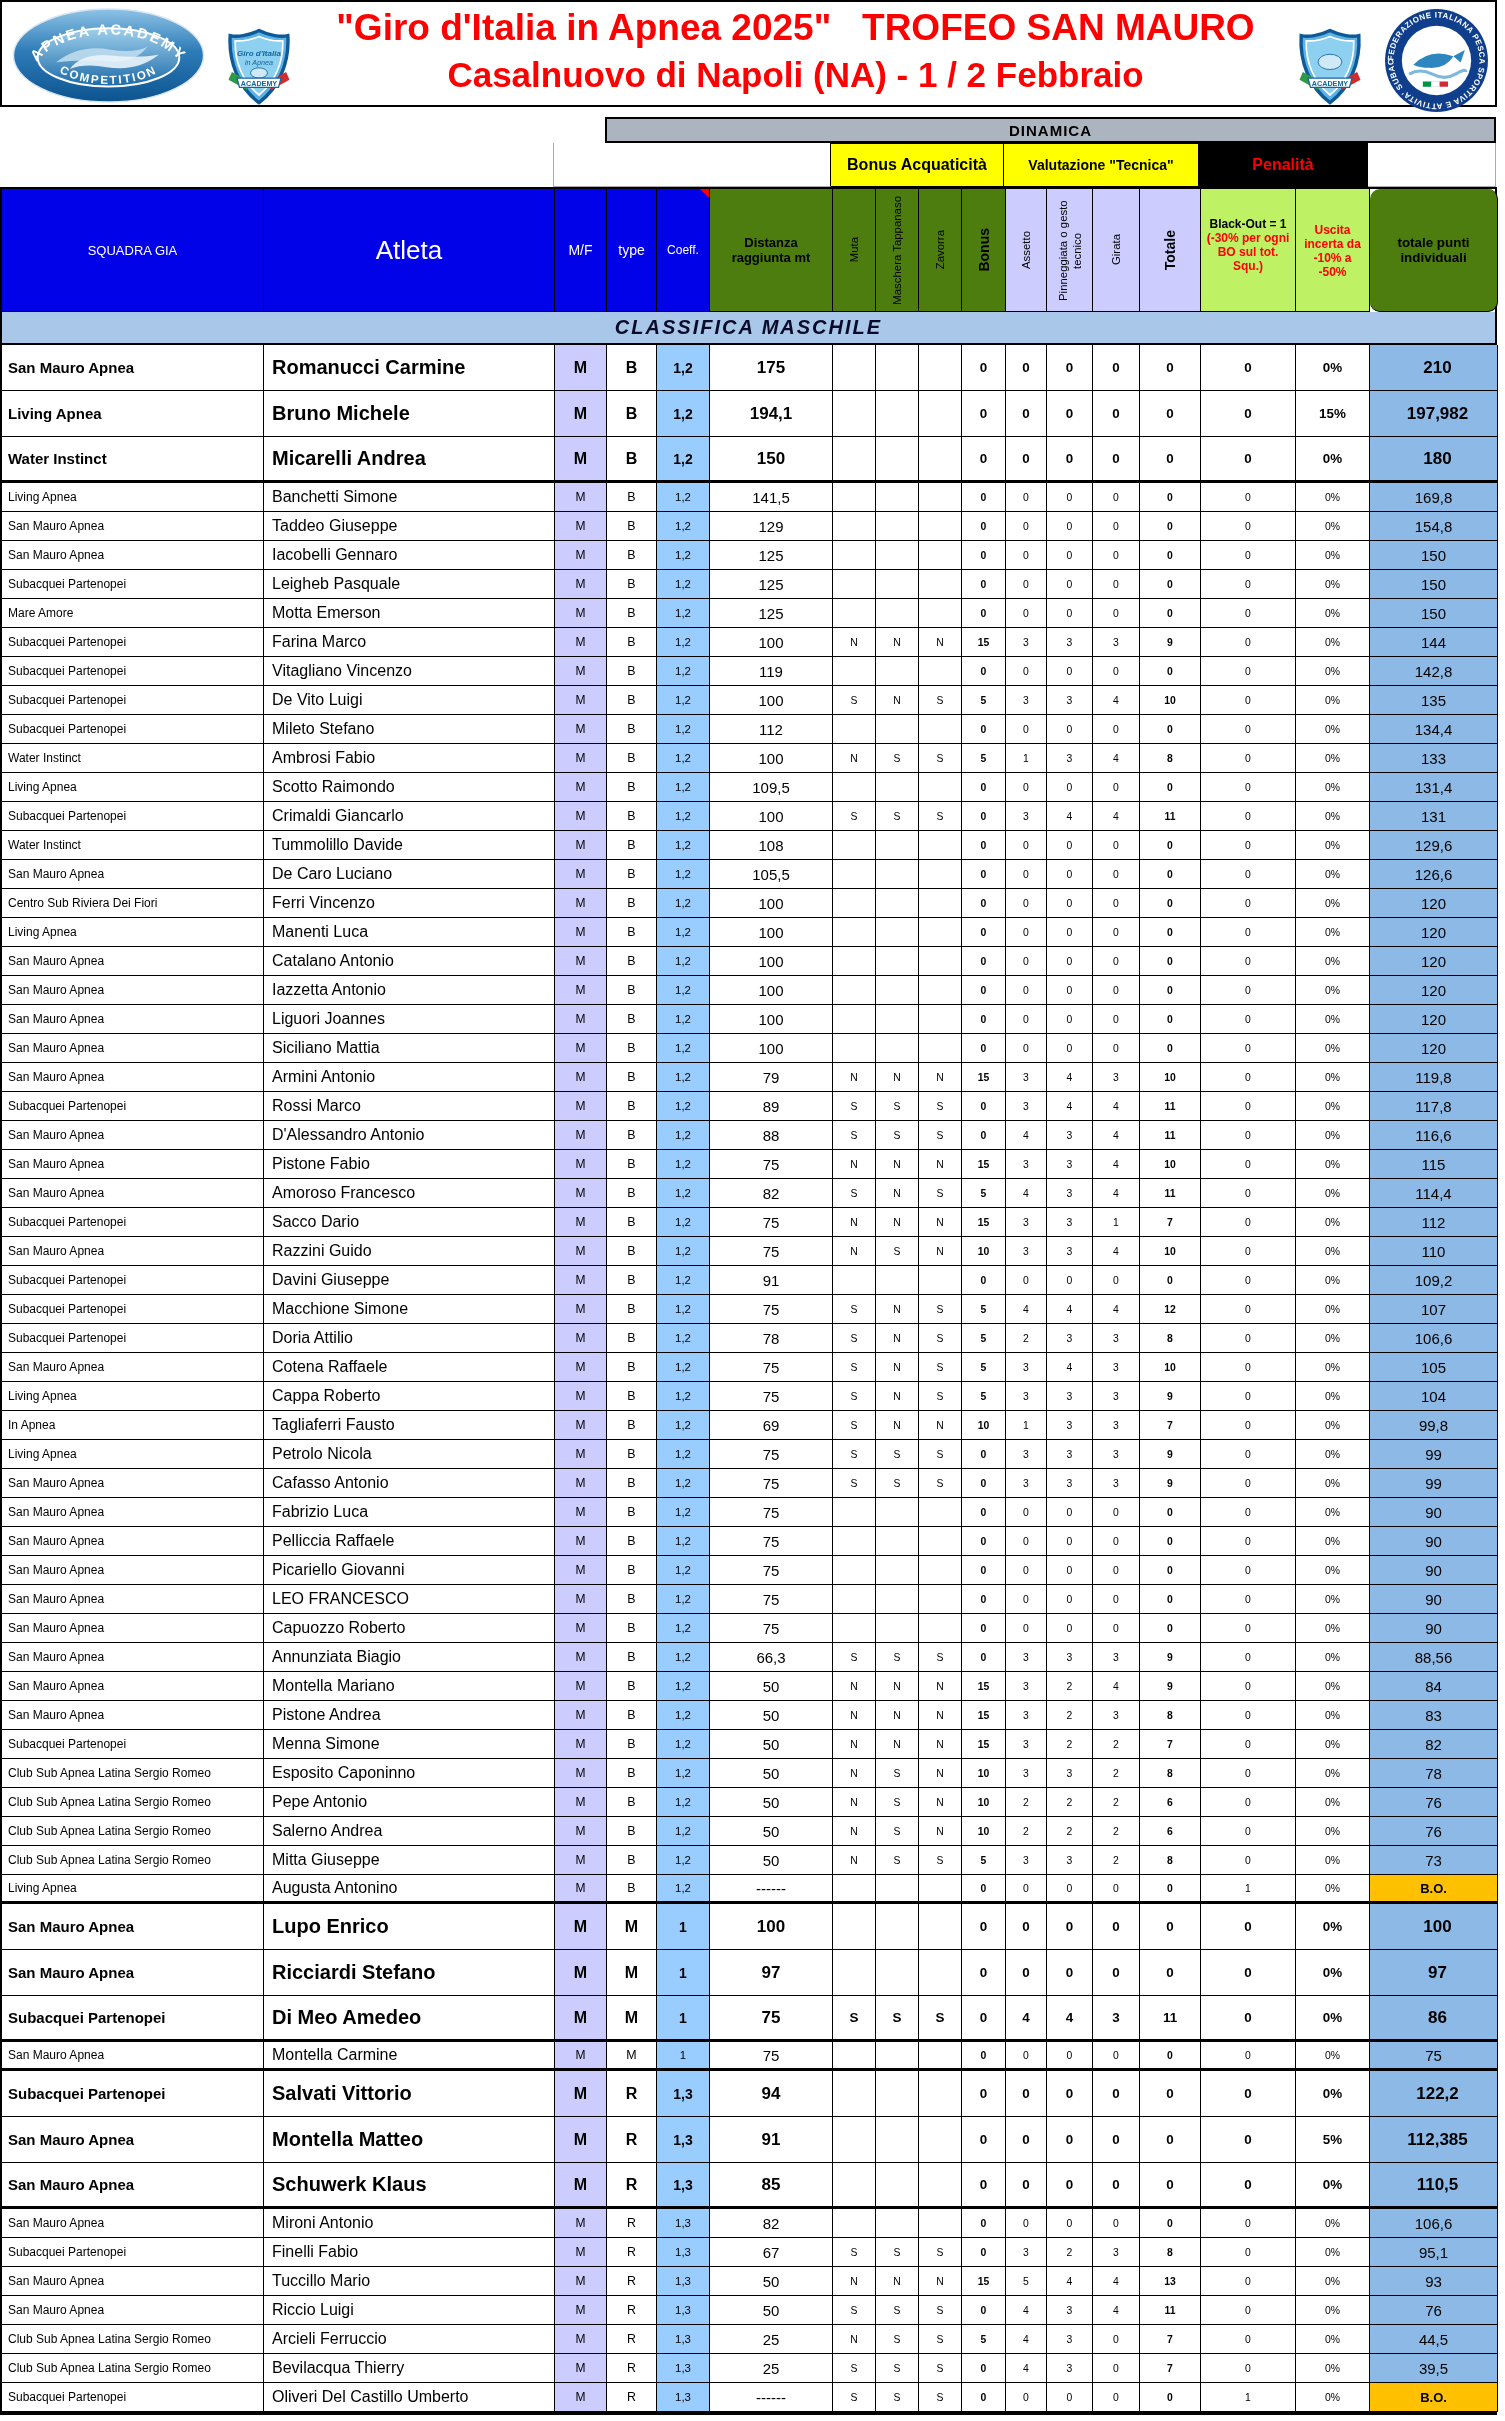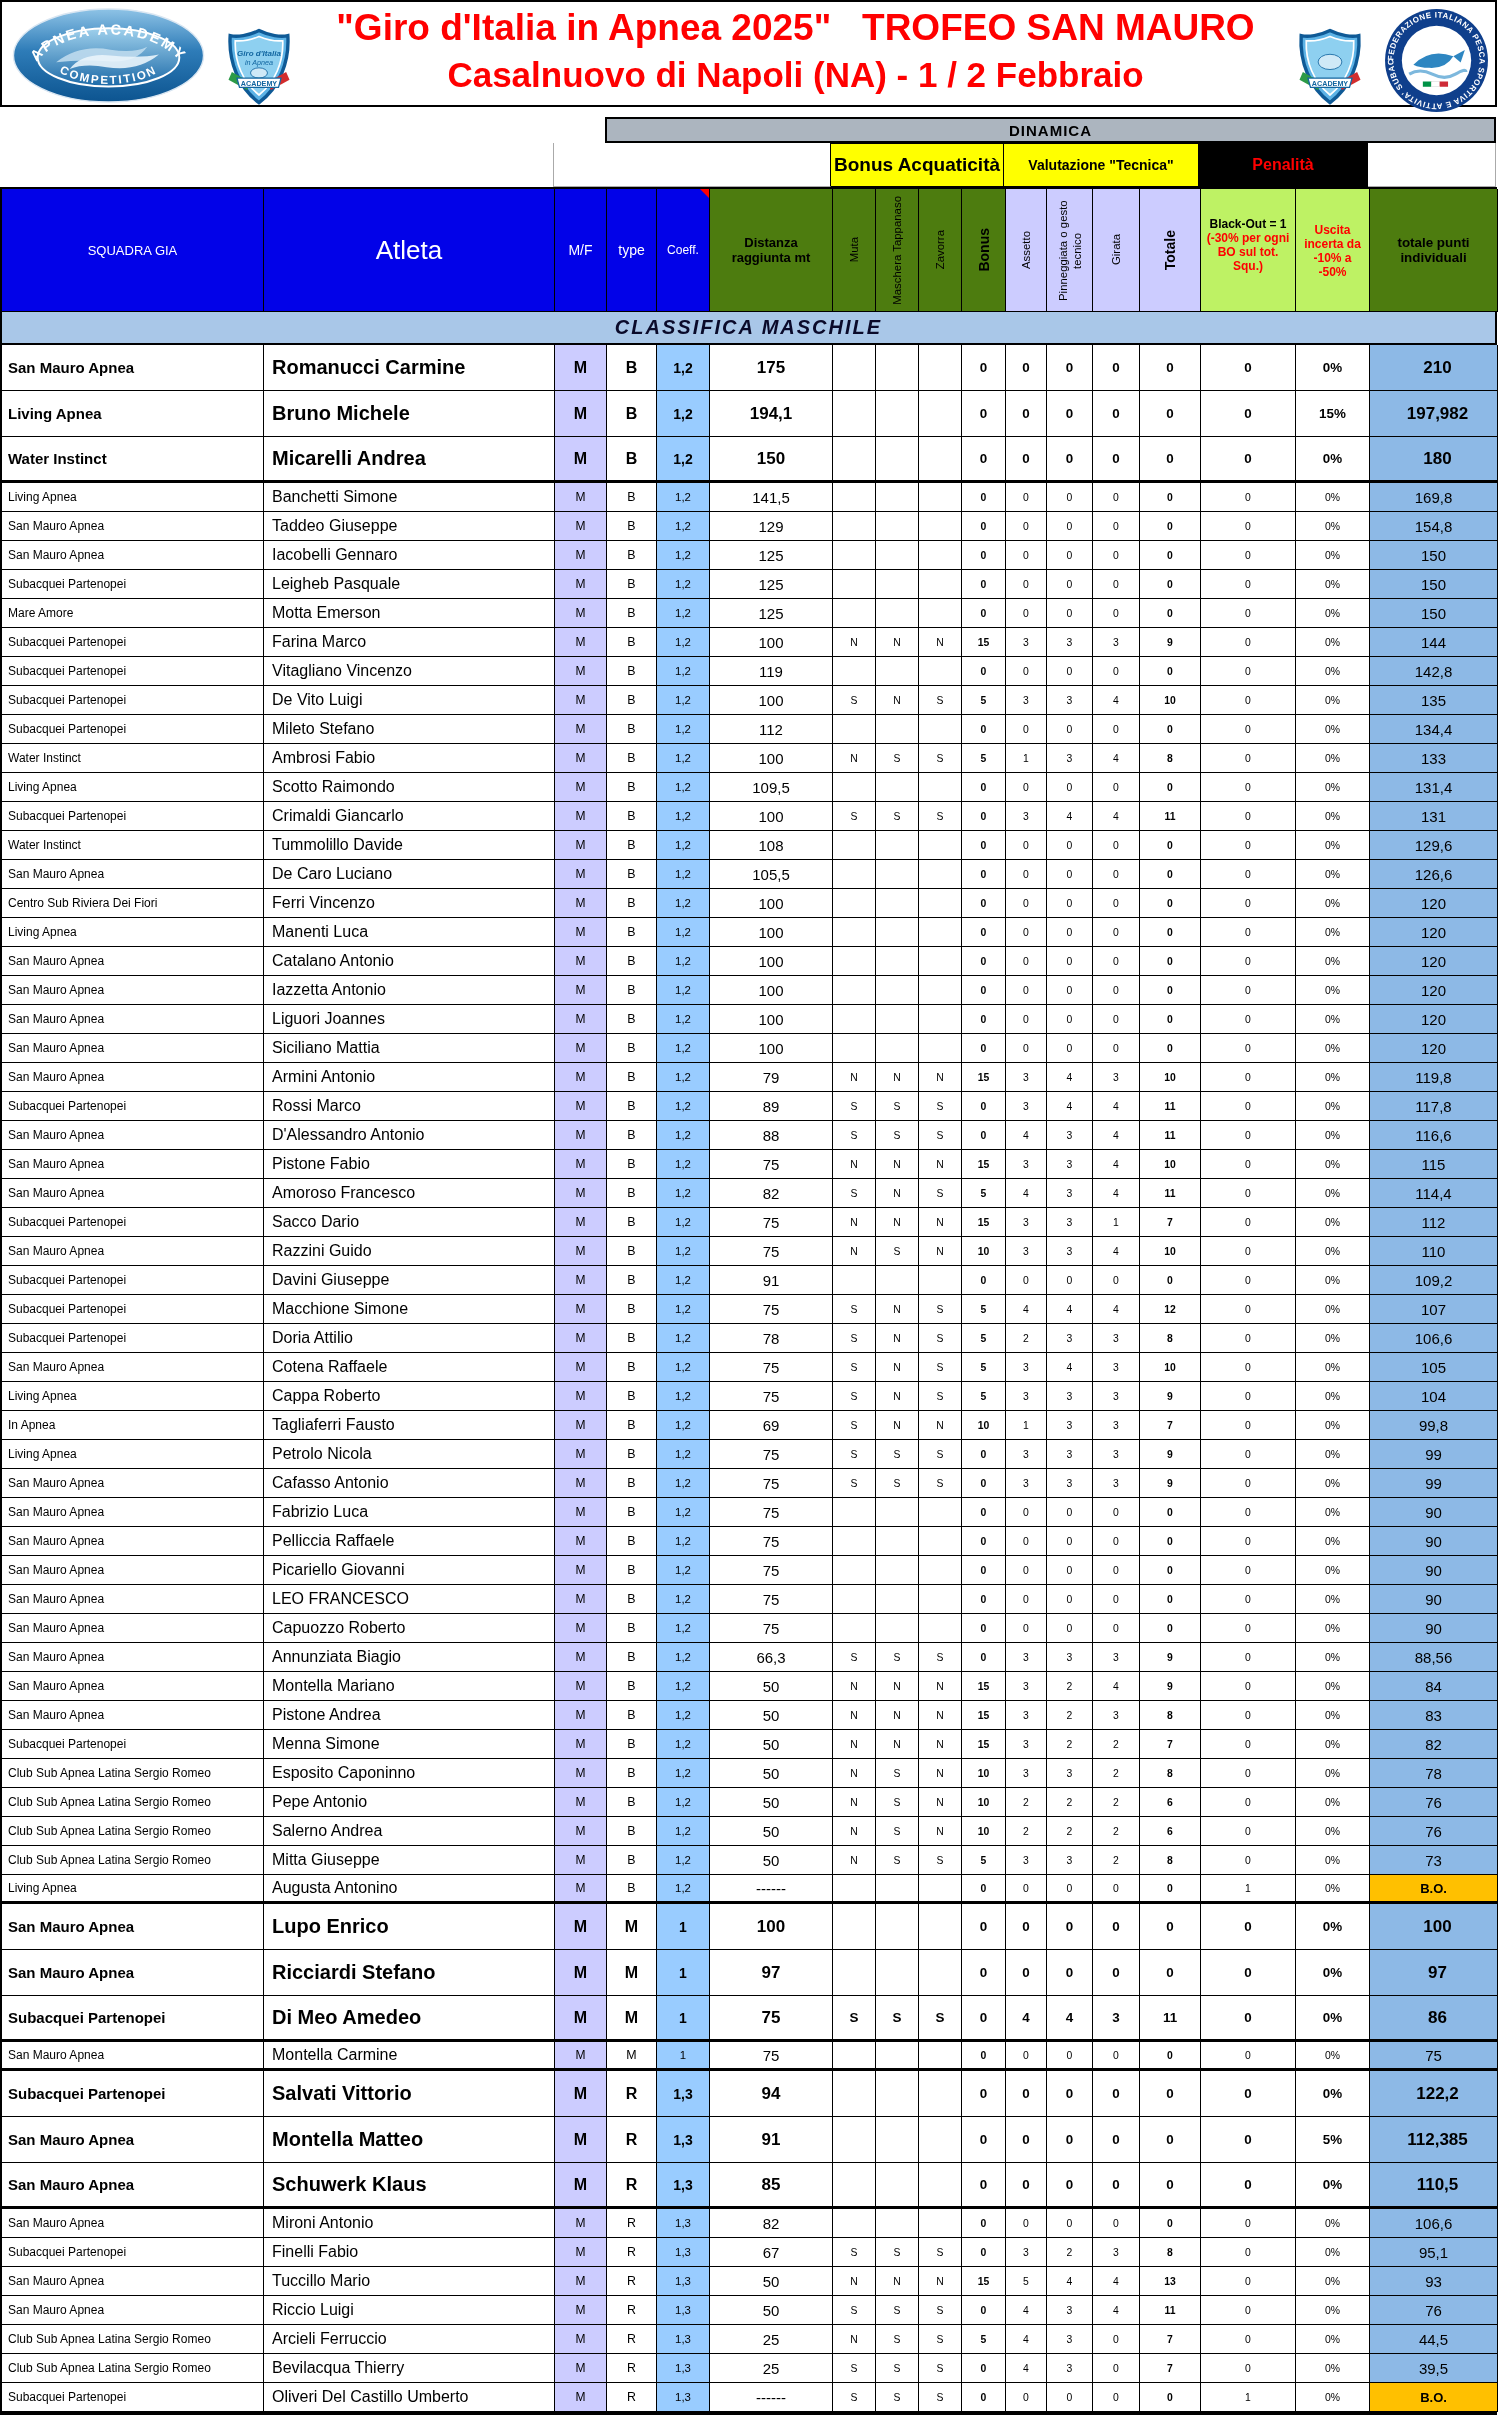--- a/index.html
+++ b/index.html
@@ -19,21 +19,21 @@
   
   .grid-row { display:grid; grid-template-columns:262px 291px 52px 50px 53px 123px 43px 43px 43px 44px 41px 46px 47px 61px 95px 74px 128px; width:1493px; }
   .cell { border-right:1px solid #000; border-bottom:1px solid #000; display:flex; align-items:center; justify-content:center; box-sizing:border-box; overflow:hidden; }
 
   
   .row-dinamica { height:26px; margin-top:10px; }
   .dinamica-box { grid-column:4/18; background:#ACB5BF; border:2px solid #000; display:flex; align-items:center; justify-content:center; font-weight:bold; font-size:15px; letter-spacing:1px; }
   .row-bands { height:44px; }
   .band-gap-left { grid-column:3/7; background:#fff; border-left:1px solid #aaa; border-right:1px solid #000; border-bottom:1px solid #aaa; }
   .band { display:flex; align-items:center; justify-content:center; font-weight:bold; border-right:1px solid #000; border-bottom:1px solid #000; border-top:1px solid #000; }
-  .band-bonus { grid-column:7/11; background:#FFFF00; font-size:19px; }
+  .band-bonus { grid-column:7/11; background:#FFFF00; font-size:16px; }
   .band-valut { grid-column:11/15; background:#FFFF00; font-size:14px; }
   .band-pen  { grid-column:15/17; background:#000000; color:#FF0000; font-size:16px; }
   .band-gap-right { grid-column:17/18; background:#fff; border-right:1px solid #aaa; border-bottom:1px solid #aaa; }
 
   
   .tbl-main { border:2px solid #000; border-bottom:3px solid #000; width:1493px; box-sizing:content-box; }
   .header-row { height:123px; }
   .hc { text-align:center; }
   .h-blue { background:#0202E8; color:#fff; }
   .h-squad { font-size:13px; }
@@ -43,21 +43,21 @@
   .tri { position:absolute; right:0; top:0; width:0; height:0; border-left:9px solid transparent; border-top:9px solid #f00; }
   .h-yellow { background:#4d7c0f; }
   .h-lav { background:#CCCCFF; }
   .h-dist { font-weight:bold; font-size:13px; padding:0 6px; }
   .vert { writing-mode:vertical-rl; transform:rotate(180deg); font-size:11.4px; line-height:14px; max-height:111px; text-align:center; }
   .vbold { font-weight:bold; font-size:14px; }
   .h-pen { background:#bef264; font-size:12px; font-weight:bold; line-height:14px; padding:11px 3px; display:block; text-align:center; padding-top:28px; }
   .bo-b { color:#000; }
   .bo-r { color:#FF0000; }
   .h-usc { color:#FF0000; padding-top:34px; }
-  .h-punti { font-weight:bold; font-size:13.4px; padding:0 10px; }
+  .h-punti { font-weight:bold; font-size:13.4px; padding:0 10px;border-radius:10px; }
 
   .classifica { height:31px; background:#A9C7E8; border-bottom:2px solid #000; display:flex; align-items:center; justify-content:center; font-weight:bold; font-style:italic; font-size:20px; letter-spacing:2px; color:#0a0a2a; }
 
   
   .body-row { height:29px; }
   .body-row.podium { height:46px; }
   .podium .cell { font-weight:bold; }
   .thick .cell { border-bottom-width:3px; }
   .b-squad { justify-content:flex-start; padding-left:6px; font-size:12px; text-align:left; }
   .b-name  { justify-content:flex-start; padding-left:8px; font-size:16px; text-align:left; }

